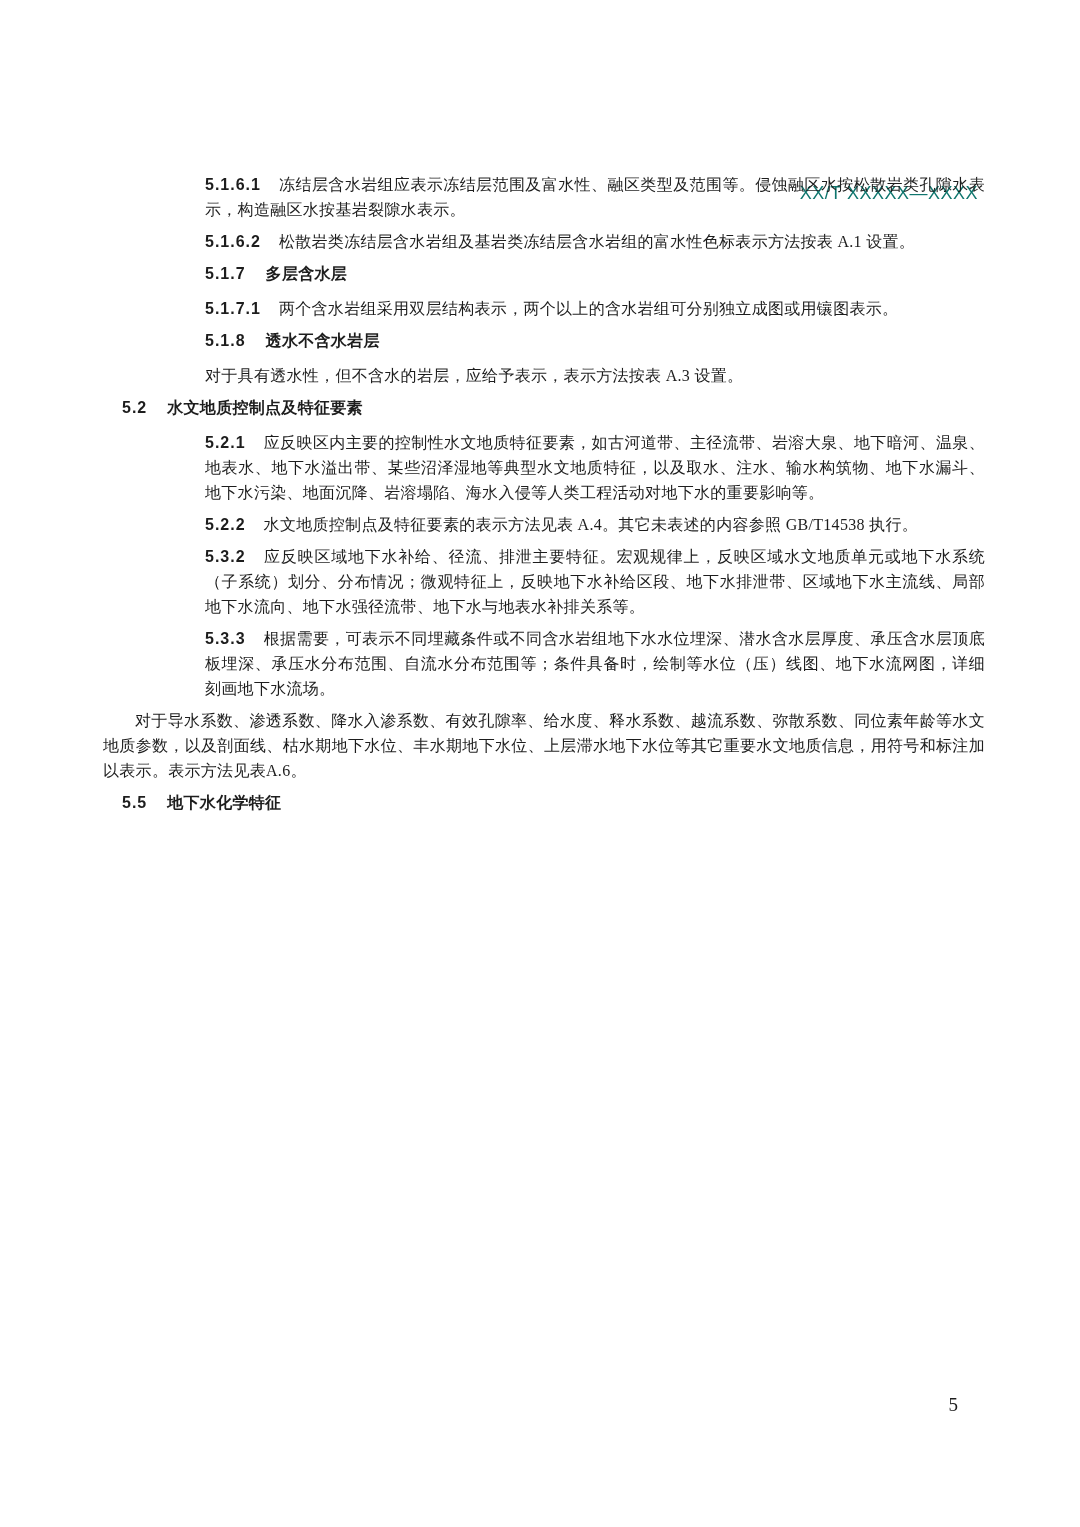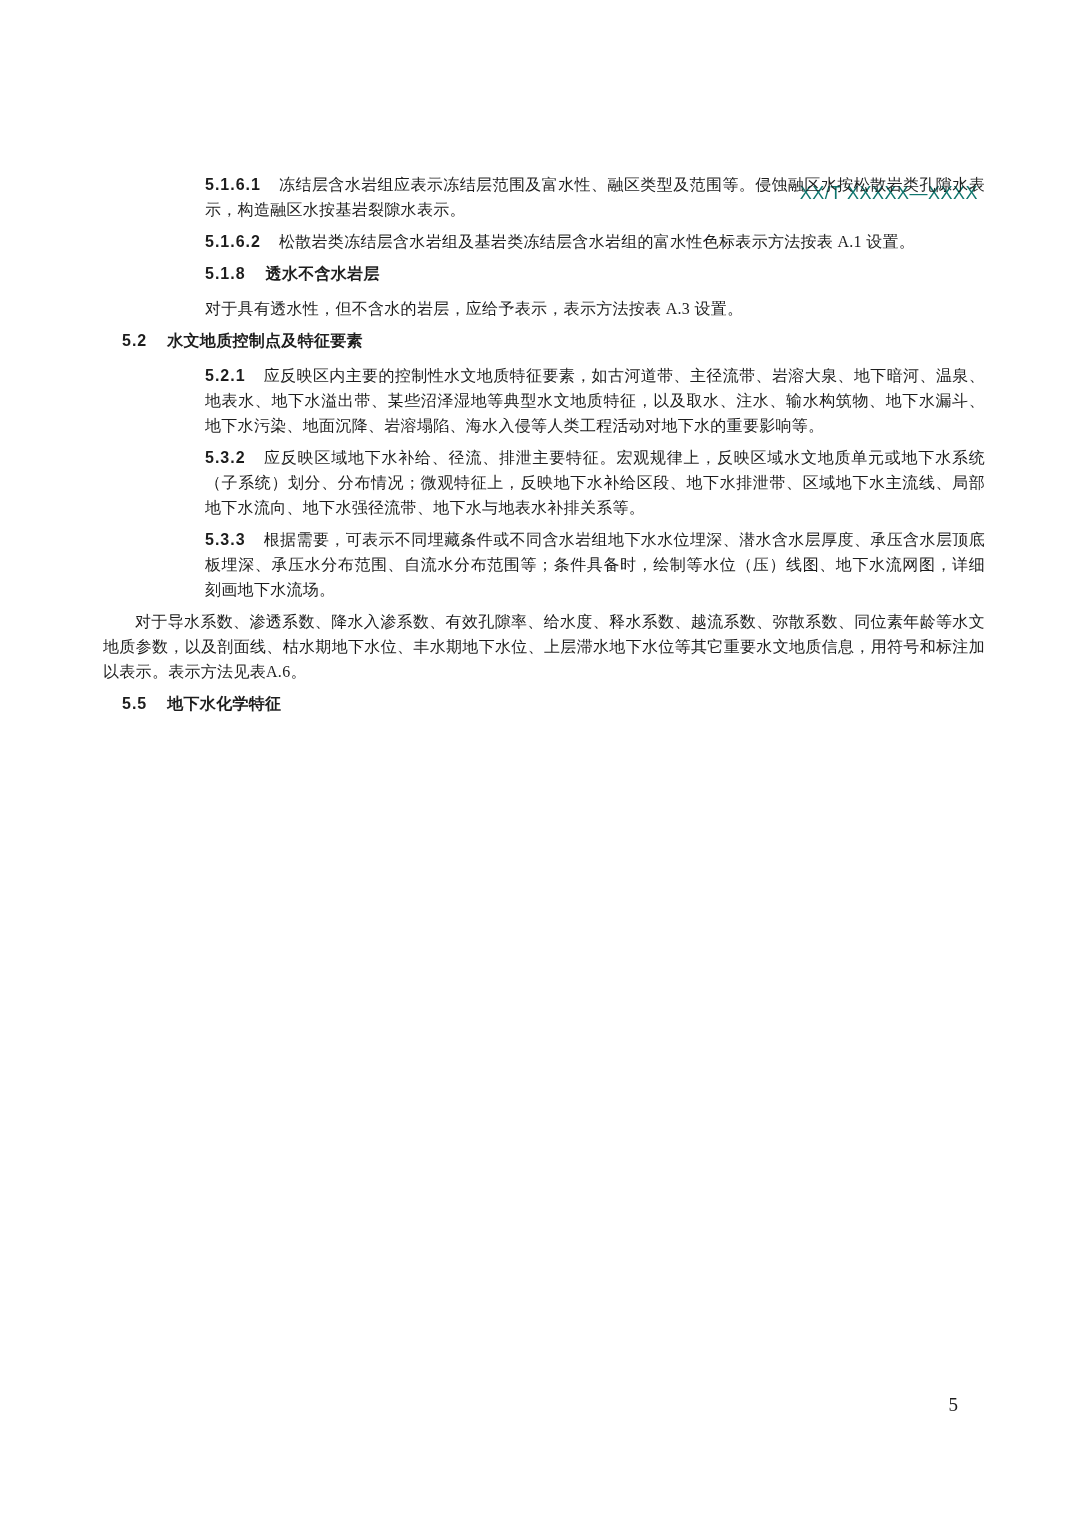--- a/index.html
+++ b/index.html
@@ -79,24 +79,27 @@
 </style>
 </head>
 <body>
 
 <div class="page">
   <div class="std-number">XX/T XXXXX—XXXX</div>
 
   <div class="doc-body">
       <div class="block clause"><span class="num">5.1.6.1</span><span>冻结层含水岩组应表示冻结层范围及富水性、融区类型及范围等。侵蚀融区水按松散岩类孔隙水表示，构造融区水按基岩裂隙水表示。</span></div>
       <div class="block clause"><span class="num">5.1.6.2</span><span>松散岩类冻结层含水岩组及基岩类冻结层含水岩组的富水性色标表示方法按表 A.1 设置。</span></div>
+      <div class="block subheading"><span class="num">5.1.7</span><span>多层含水层</span></div>
+      <div class="block clause"><span class="num">5.1.7.1</span><span>两个含水岩组采用双层结构表示，两个以上的含水岩组可分别独立成图或用镶图表示。</span></div>
       <div class="block subheading"><span class="num">5.1.8</span><span>透水不含水岩层</span></div>
       <div class="block para"><span>对于具有透水性，但不含水的岩层，应给予表示，表示方法按表 A.3 设置。</span></div>
       <div class="block heading"><span class="num">5.2</span><span>水文地质控制点及特征要素</span></div>
       <div class="block clause"><span class="num">5.2.1</span><span>应反映区内主要的控制性水文地质特征要素，如古河道带、主径流带、岩溶大泉、地下暗河、温泉、地表水、地下水溢出带、某些沼泽湿地等典型水文地质特征，以及取水、注水、输水构筑物、地下水漏斗、地下水污染、地面沉降、岩溶塌陷、海水入侵等人类工程活动对地下水的重要影响等。</span></div>
+      <div class="block clause"><span class="num">5.2.2</span><span>水文地质控制点及特征要素的表示方法见表 A.4。其它未表述的内容参照 GB/T14538 执行。</span></div>
       <div class="block clause"><span class="num">5.3.2</span><span>应反映区域地下水补给、径流、排泄主要特征。宏观规律上，反映区域水文地质单元或地下水系统（子系统）划分、分布情况；微观特征上，反映地下水补给区段、地下水排泄带、区域地下水主流线、局部地下水流向、地下水强径流带、地下水与地表水补排关系等。</span></div>
       <div class="block clause"><span class="num">5.3.3</span><span>根据需要，可表示不同埋藏条件或不同含水岩组地下水水位埋深、潜水含水层厚度、承压含水层顶底板埋深、承压水分布范围、自流水分布范围等；条件具备时，绘制等水位（压）线图、地下水流网图，详细刻画地下水流场。</span></div>
       <div class="block para_wide"><span>对于导水系数、渗透系数、降水入渗系数、有效孔隙率、给水度、释水系数、越流系数、弥散系数、同位素年龄等水文地质参数，以及剖面线、枯水期地下水位、丰水期地下水位、上层滞水地下水位等其它重要水文地质信息，用符号和标注加以表示。表示方法见表A.6。</span></div>
       <div class="block heading"><span class="num">5.5</span><span>地下水化学特征</span></div>
     </div>
 
   <div class="page-num">5</div>
 </div>
 
 </body></html>

